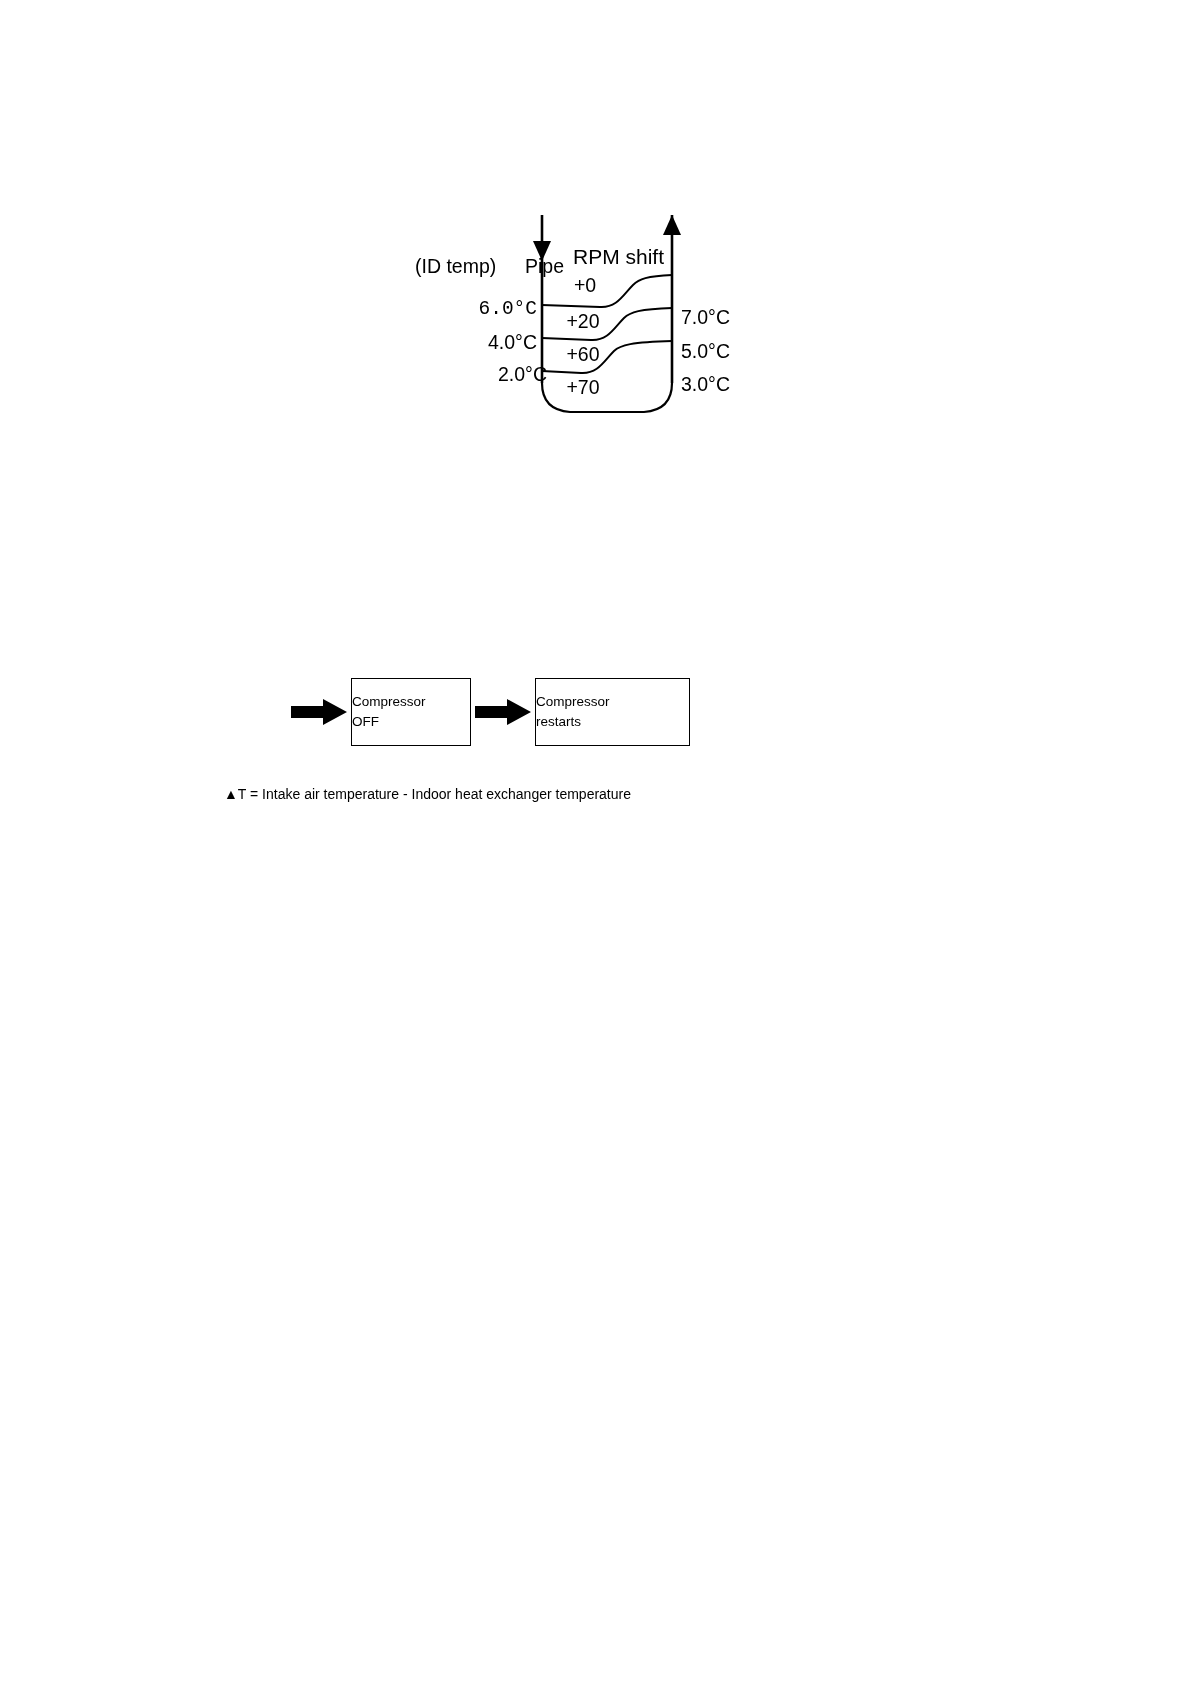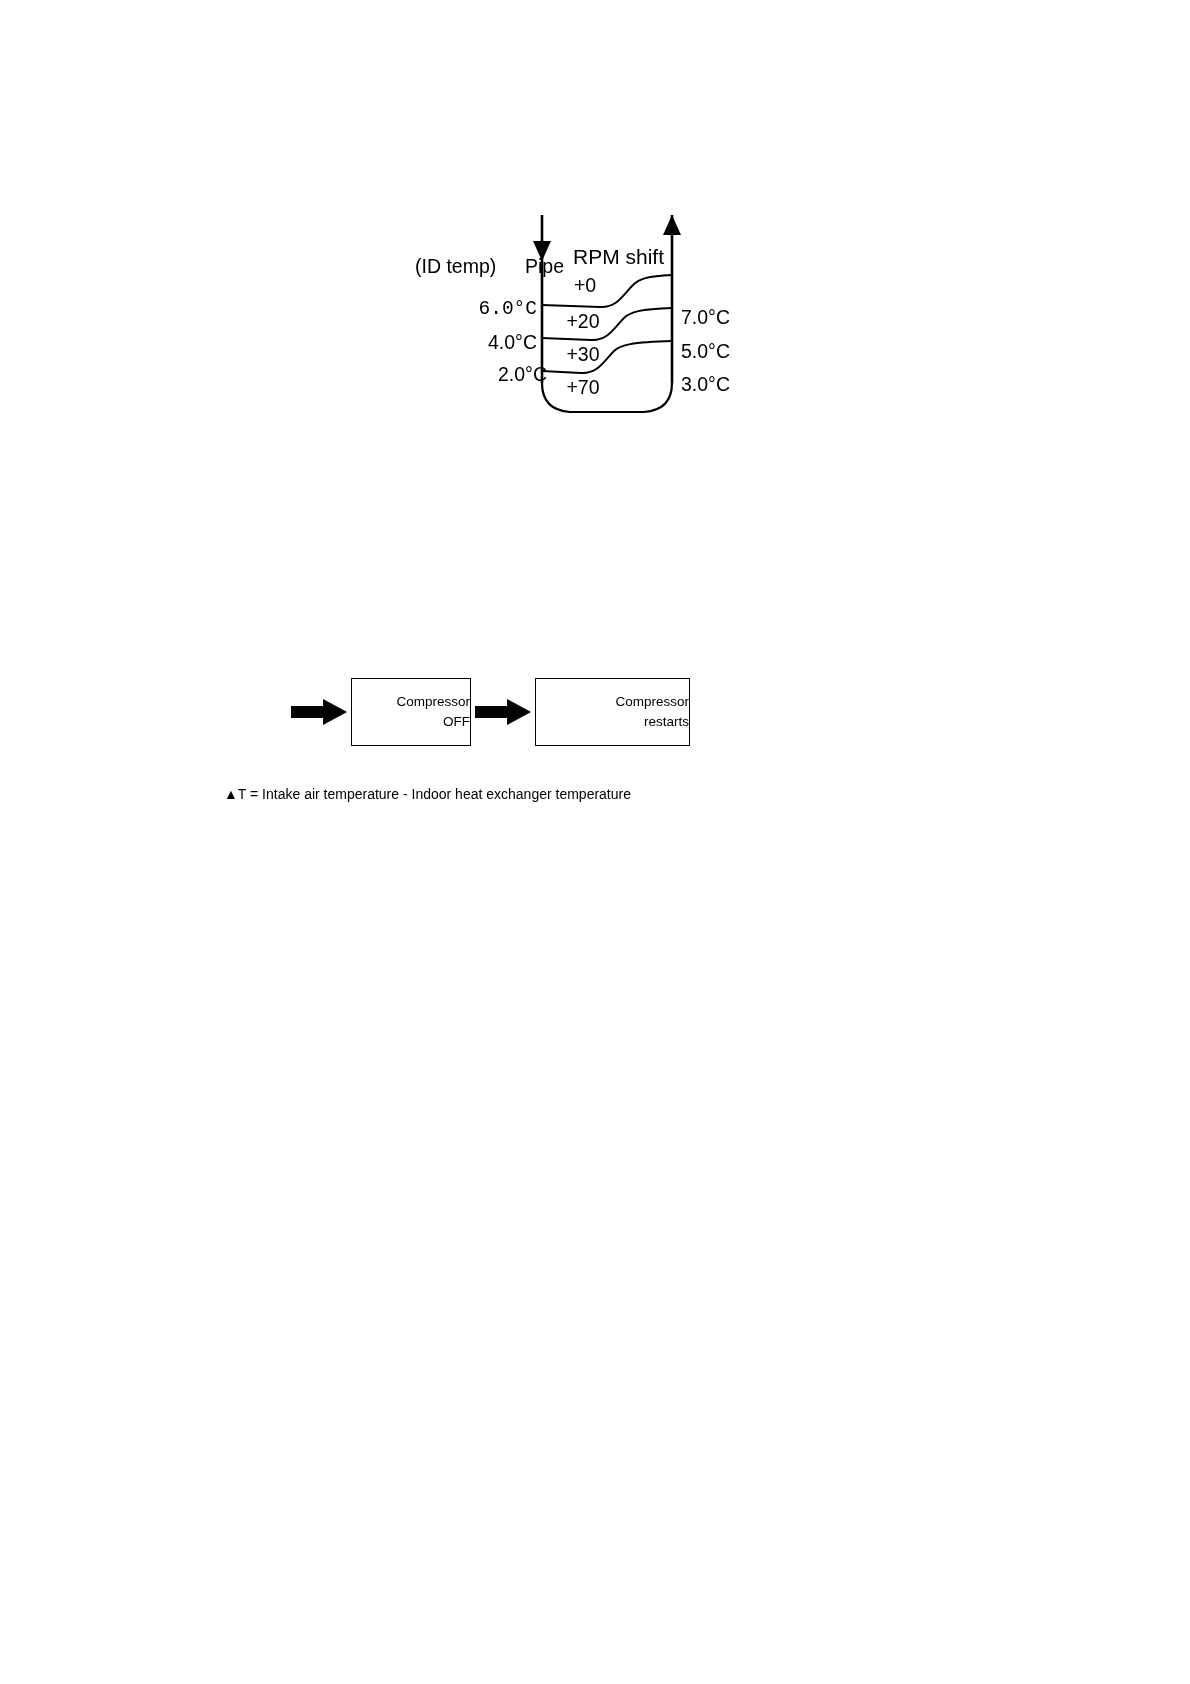--- a/index.html
+++ b/index.html
@@ -89,21 +89,21 @@
     height: 68px;
     display: flex;
     align-items: center;
   }
   .flow-box {
     border: 1.6px solid #000000;
     background: #ffffff;
     box-sizing: border-box;
     display: flex;
     flex-direction: column;
-    align-items: flex-end;
+    align-items: flex-start;
     justify-content: center;
     height: 68px;
     font-size: 13.5px;
     line-height: 1.45;
   }
   #flow-box-0 {
     width: 222px;
     align-items: flex-start;
     padding-left: 10px;
   }
@@ -169,21 +169,21 @@
   <div class="left-temp" id="left-temp-0">6.0°C</div>
   <div class="left-temp" id="left-temp-1">4.0°C</div>
   <div class="left-temp" id="left-temp-2">2.0°C</div>
 
   <div class="right-temp" id="right-temp-0">7.0°C</div>
   <div class="right-temp" id="right-temp-1">5.0°C</div>
   <div class="right-temp" id="right-temp-2">3.0°C</div>
 
   <div class="zone-label" id="zone-0">+0</div>
   <div class="zone-label" id="zone-1">+20</div>
-  <div class="zone-label" id="zone-2">+30</div>
+  <div class="zone-label" id="zone-2">+60</div>
   <div class="zone-label" id="zone-3">+70</div>
 </div>
 
 <div id="flowchart">
 
 
   <div class="flow-arrow">
     <svg width="56" height="26" viewBox="0 0 56 26">
       <path d="M0,7 L32,7 L32,0 L56,13 L32,26 L32,19 L0,19 Z" fill="#000000"></path>
     </svg>

